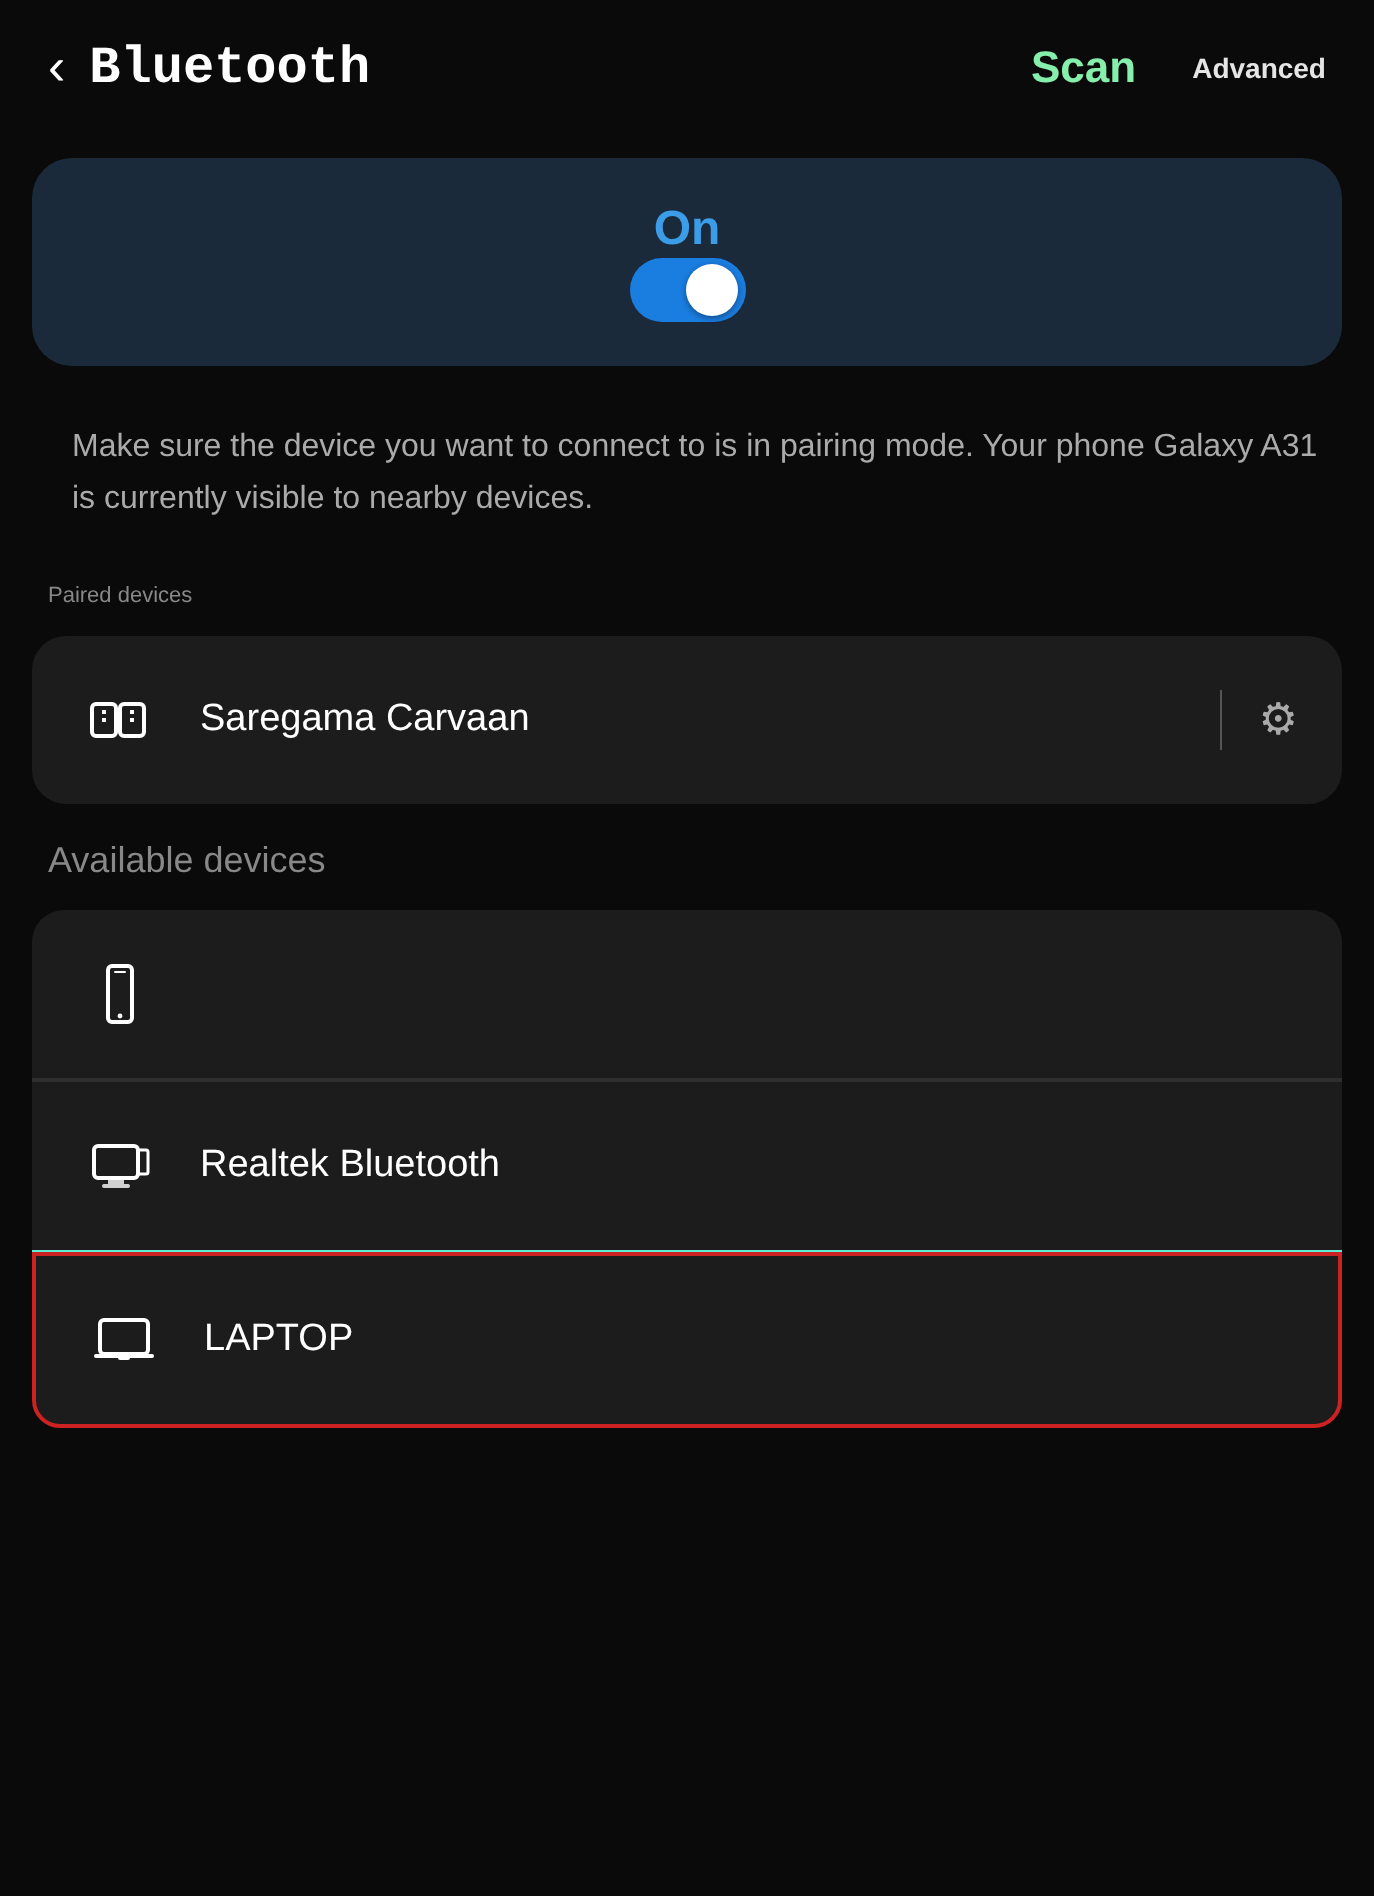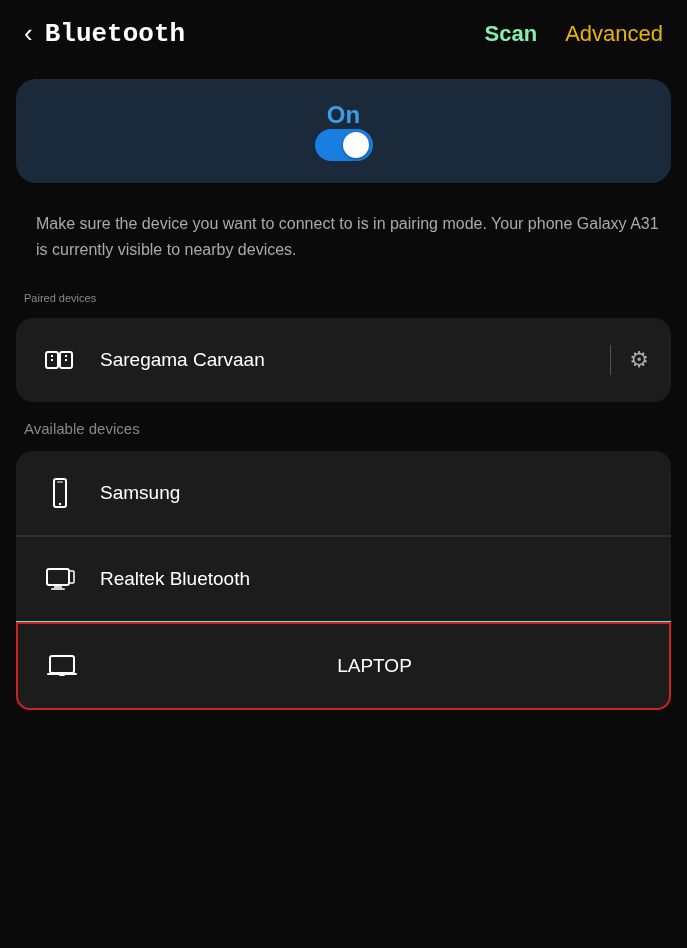--- a/index.html
+++ b/index.html
@@ -41,23 +41,23 @@
 
     .header-scan {
       font-size: 22px;
       font-weight: 600;
       color: #86efac;
       margin-right: 28px;
       cursor: pointer;
     }
 
     .header-advanced {
-      font-size: 22px;
-      font-weight: 400;
-      color: #eab308;
+      font-size: 14px;
+      font-weight: 700;
+      color: #e5e5e5;
       cursor: pointer;
     }
 
     .toggle-row {
       margin: 12px 16px 0 16px;
       background-color: #1a2a3a;
       border-radius: 20px;
       padding: 22px 28px;
       display: flex;
       align-items: center;
@@ -139,21 +139,21 @@
     }
 
     .gear-icon {
       font-size: 22px;
       color: #aaaaaa;
       cursor: pointer;
     }
 
     .available-section-label {
       padding: 18px 24px 10px 24px;
-      font-size: 15px;
+      font-size: 18px;
       color: #888888;
     }
 
     .available-device-row {
       display: flex;
       align-items: center;
       padding: 20px 22px;
     }
 
     .available-device-row + .available-device-row {
@@ -224,37 +224,36 @@
 <div style="margin: 4px 16px 0 16px; background-color: #1c1c1c; border-radius: 16px 16px 0 0; overflow: hidden;">
 
   <div class="available-device-row row-with-border-bottom">
     <div class="device-icon">
       <svg class="icon-svg" viewBox="0 0 32 32" fill="none" xmlns="http://www.w3.org/2000/svg">
         <rect x="10" y="2" width="12" height="28" rx="2" stroke="white" stroke-width="2" fill="none"></rect>
         <circle cx="16" cy="27" r="1.2" fill="white"></circle>
         <rect x="13" y="4.5" width="6" height="1" rx="0.5" fill="white"></rect>
       </svg>
     </div>
-    <span class="available-device-name">Samsung</span>
   </div>
 
   <div class="available-device-row" style="border-bottom: 1px solid #5eead4;">
     <div class="device-icon">
       <svg class="icon-svg" viewBox="0 0 32 32" fill="none" xmlns="http://www.w3.org/2000/svg">
         <rect x="3" y="6" width="22" height="16" rx="2" stroke="white" stroke-width="2" fill="none"></rect>
         <rect x="10" y="22" width="8" height="3" fill="white" opacity="0.8"></rect>
         <rect x="7" y="25" width="14" height="2" rx="1" fill="white" opacity="0.8"></rect>
         <rect x="25" y="8" width="5" height="12" rx="1" stroke="white" stroke-width="1.5" fill="none"></rect>
       </svg>
     </div>
     <span class="available-device-name">Realtek Bluetooth</span>
   </div>
 </div>
 
-<div style="margin: 0 16px; background-color: #1c1c1c; border: 2.5px solid #cc2222; border-top: 2px solid #cc2222; border-radius: 0 0 14px 14px; display: flex; align-items: center; padding: 20px 22px; text-align: center;">
+<div style="margin: 0 16px; background-color: #1c1c1c; border: 2.5px solid #cc2222; border-top: 2px solid #cc2222; border-radius: 0 0 14px 14px; display: flex; align-items: center; padding: 20px 22px;">
   <div class="device-icon">
     <svg class="icon-svg" viewBox="0 0 32 32" fill="none" xmlns="http://www.w3.org/2000/svg">
       <rect x="4" y="6" width="24" height="17" rx="2" stroke="white" stroke-width="2" fill="none"></rect>
       <path d="M2 24 h28" stroke="white" stroke-width="2" stroke-linecap="round"></path>
       <rect x="13" y="24" width="6" height="2" rx="1" fill="white"></rect>
     </svg>
   </div>
   <span class="available-device-name">LAPTOP</span>
 </div>
 

